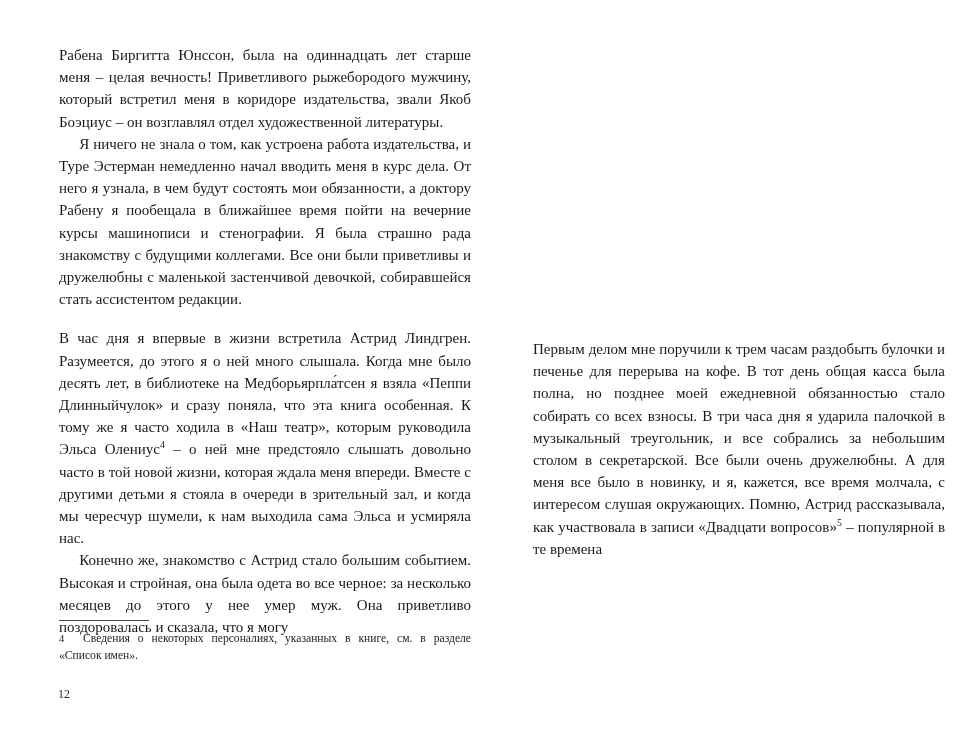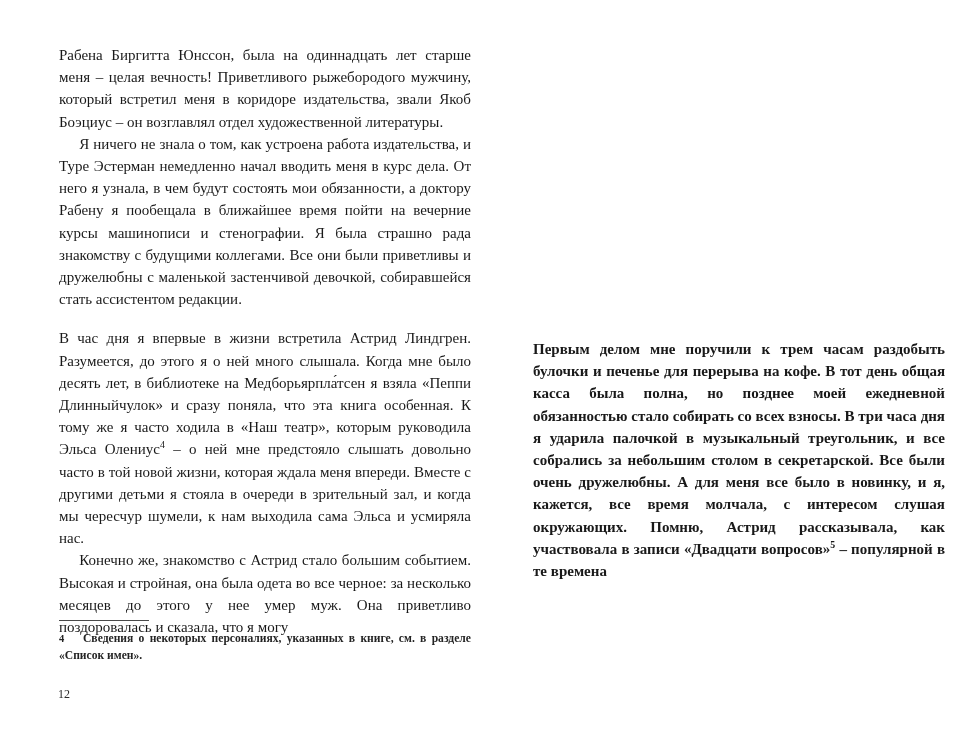--- a/index.html
+++ b/index.html
@@ -55,38 +55,36 @@
   .para + .para {
     text-indent: 1.35em;
   }
   .para.gap {
     margin-top: 17px;
     text-indent: 0;
   }
   .para.gap-sm {
     margin-top: 16px;
     text-indent: 0;
-    font-weight: bold;
   }
 
   sup.fn {
     font-size: 0.66em;
     vertical-align: super;
     line-height: 0;
   }
 
   
   .footnote {
     position: absolute;
     width: 412px;
     font-size: 11.6px;
     line-height: 17.4px;
     color: #242424;
     text-align: justify;
-    font-weight: bold;
   }
   .footnote-left  { left: 59px;  top: 620px; }
 
   .fn-rule {
     width: 90px;
     height: 1px;
     background: #4a4a4a;
     margin-bottom: 9px;
   }
   .fn-body {

